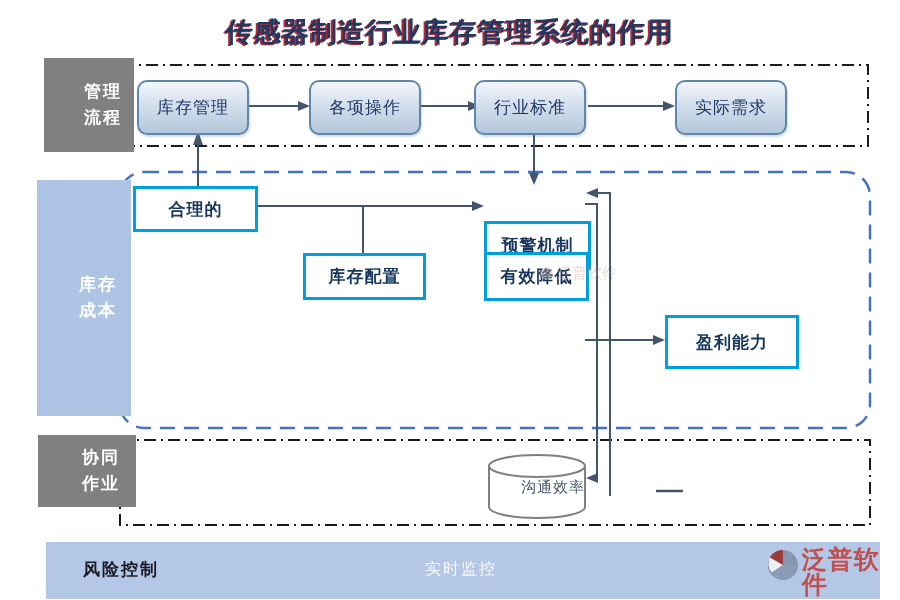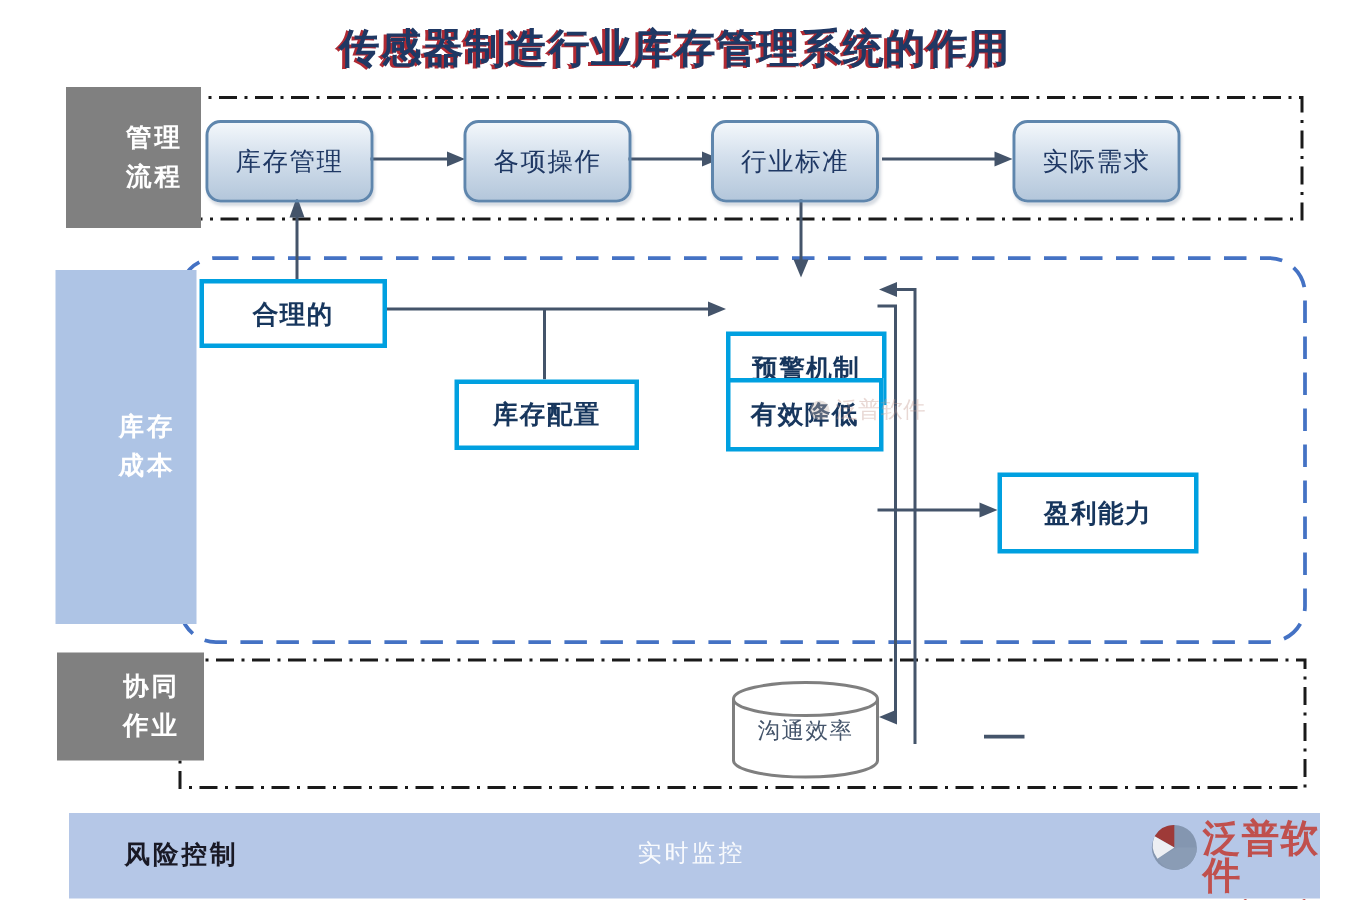--- a/index.html
+++ b/index.html
@@ -37,21 +37,21 @@
     background:#ffffff;border:3px solid #00a0e0;
     color:#17365d;font-size:17px;font-weight:600;letter-spacing:1px;
   }
   .m1{left:133px;top:186px;width:119px;height:40px;}
   .m2{left:303px;top:253px;width:117px;height:41px;}
   .m3{left:484px;top:185px;width:101px;height:43px;margin-top:36px;}
   .m4{left:484px;top:252px;width:99px;height:43px;}
   .m5{left:483px;top:318px;width:102px;height:44px;}
   .m6{left:665px;top:315px;width:128px;height:48px;}
   .cyl-label{
-    position:absolute;left:489px;top:478px;width:96px;text-align:center;
+    position:absolute;left:489px;top:478px;width:96px;text-align:right;
     color:#44546a;font-size:15px;letter-spacing:1px;
   }
   .watermark{
     position:absolute;left:540px;top:264px;opacity:.38;color:#c49a90;
     font-size:15px;display:flex;align-items:center;gap:4px;pointer-events:none;
   }
   .wm-dot{width:13px;height:13px;border-radius:50%;background:#c8b6ac;display:inline-block;}
   .footer-bar{
     position:absolute;left:46px;top:542px;width:834px;height:57px;background:#b5c7e7;
   }

